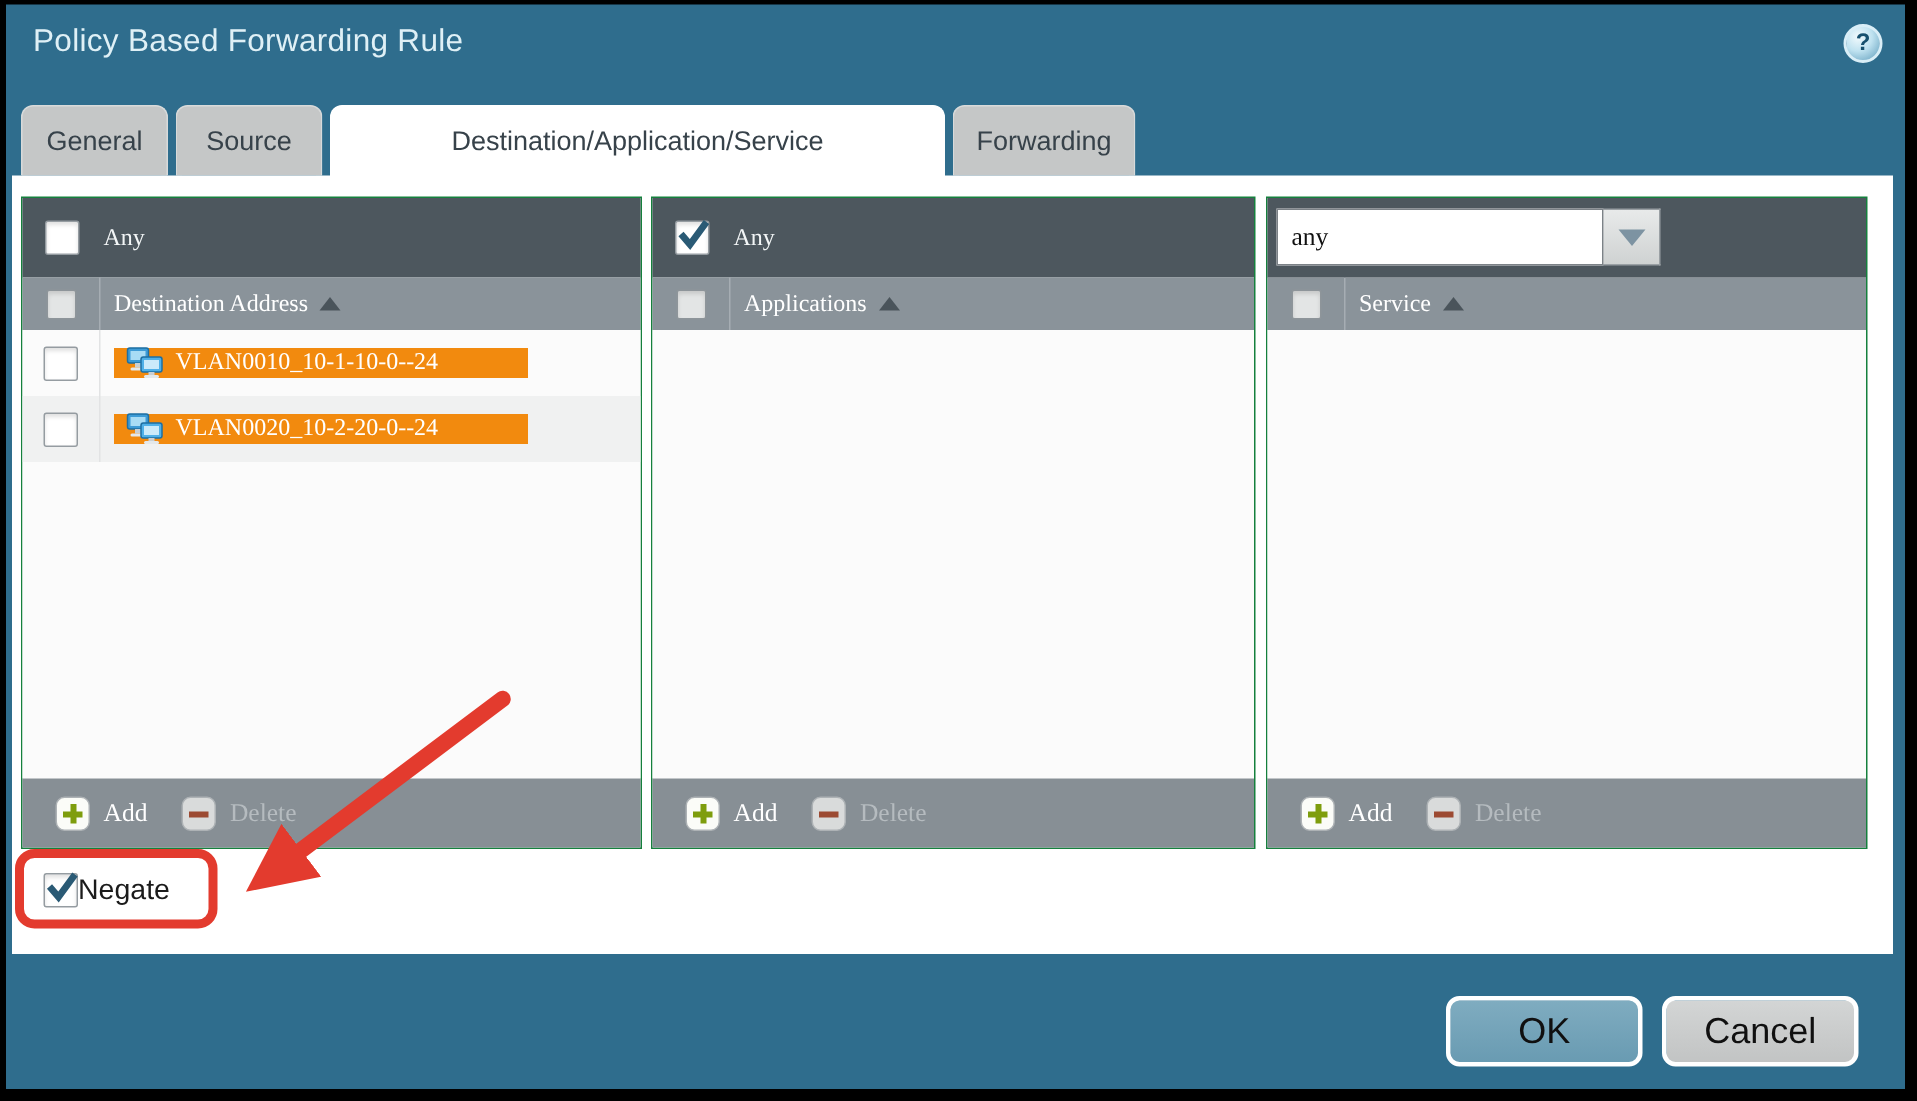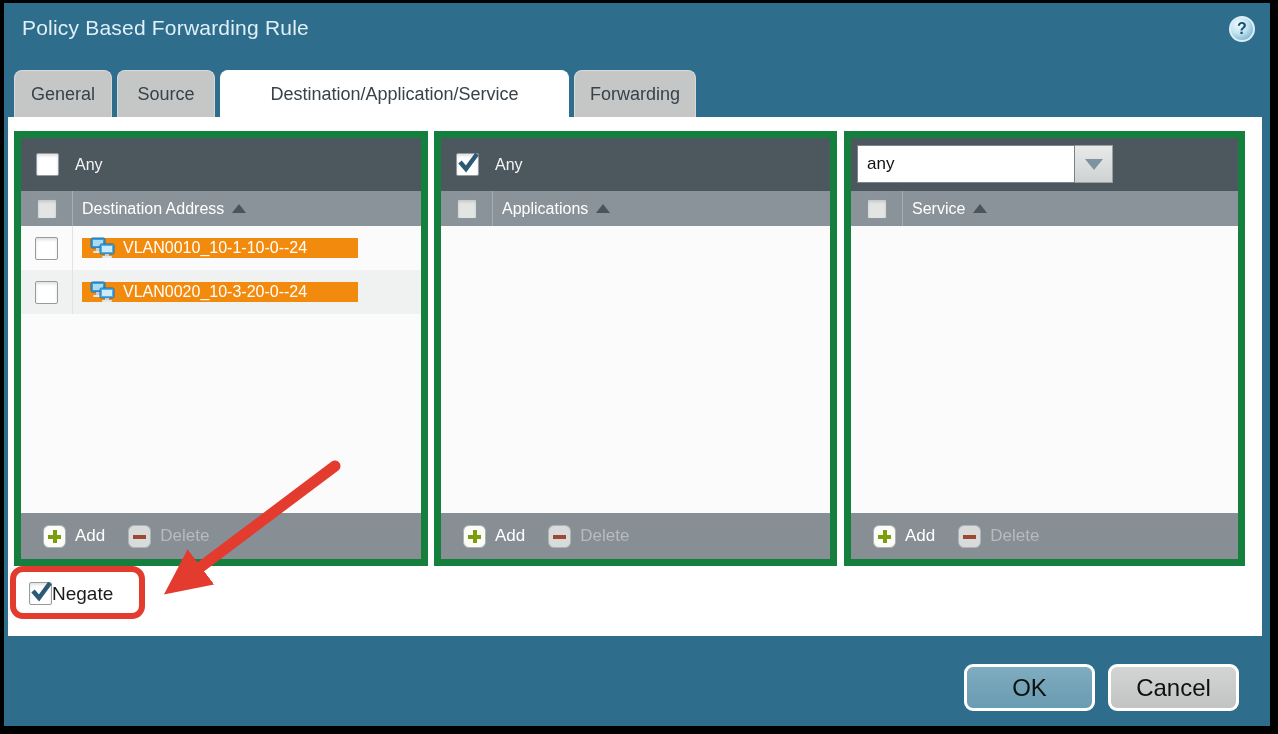--- a/index.html
+++ b/index.html
@@ -18,21 +18,21 @@
   
   .tabs { position:absolute; left:14px; top:70px; height:47px; display:flex; gap:5px; }
   .tab { height:47px; background:#C5C7C7; border-radius:8px 8px 0 0; color:#37424A;
     font-size:18px; display:flex; align-items:center; justify-content:center; cursor:pointer;
     border:1px solid #D8DADA; border-bottom:none; }
   .tab.active { background:#FFFFFF; height:48px; border-color:#fff; z-index:5; }
 
   
   .content { position:absolute; left:8px; top:117px; width:1254px; height:519px; background:#FFFFFF; }
 
-  .col { position:absolute; top:131px; display:flex; flex-direction:column; border:7px solid #15803d; }
+  .col { position:absolute; top:131px; display:flex; flex-direction:column; border:1px solid #15803d;font-family:Liberation Serif, serif; }
   .col-dest { left:14px;  width:414px; height:435px; }
   .col-apps { left:434px; width:403px; height:435px; }
   .col-svc  { left:844px; width:401px; height:435px; }
 
   .any-bar { height:53px; background:#4D575E; display:flex; align-items:center; flex:0 0 auto; }
   .any-bar .cbx-cell { width:52px; display:flex; justify-content:center; }
   .any-label { color:#F2F5F6; font-size:16px; margin-left:2px; }
 
   .hdr-row { height:35px; background:#8A939A; display:flex; align-items:center; flex:0 0 auto; }
   .hdr-row .cbx-cell { width:52px; display:flex; justify-content:center; border-right:1px solid #A6ADB3; height:100%; align-items:center; }
@@ -94,21 +94,21 @@
 <body>
 
 <div class="screen"></div>
 
 <div class="title">Policy Based Forwarding Rule</div>
 <div class="help-icon">?</div>
 
 <div class="tabs">
   <div class="tab" style="width:98px">General</div>
   <div class="tab" style="width:98px">Source</div>
-  <div class="tab active" style="width:349px">Destination/Application/Service</div>
+  <div class="tab active" style="width:410px">Destination/Application/Service</div>
   <div class="tab" style="width:122px">Forwarding</div>
 </div>
 
 <div class="content"></div>
 
 <div class="col col-dest">
   <div class="any-bar">
     <div class="cbx-cell">
       <div class="cbx">
         
@@ -150,21 +150,21 @@
         <svg class="net-icon" viewBox="0 0 26 22">
           <rect x="1" y="1" width="14" height="10" rx="1.5" fill="#3D9BD6" stroke="#1D6FA3"></rect>
           <rect x="3" y="3" width="10" height="6" fill="#A8DCF5"></rect>
           <rect x="6" y="11" width="4" height="3" fill="#C9CFD3"></rect>
             <rect x="3" y="14" width="10" height="2" rx="1" fill="#E4E8EA"></rect>
           <rect x="10" y="7" width="14" height="10" rx="1.5" fill="#4FB0E8" stroke="#1D6FA3"></rect>
           <rect x="12" y="9" width="10" height="6" fill="#CBEAFA"></rect>
           <rect x="15" y="17" width="4" height="3" fill="#C9CFD3"></rect>
             <rect x="12" y="19" width="10" height="2" rx="1" fill="#E4E8EA"></rect>
         </svg>
-        <span>VLAN0020_10-3-20-0--24</span>
+        <span>VLAN0020_10-2-20-0--24</span>
       </div>
     </div>
   </div>
   <div class="foot-bar">
     <div class="ico-btn ico-add"></div>
     <span class="foot-add-label">Add</span>
     <div class="ico-btn ico-del"></div>
     <span class="foot-del-label">Delete</span>
   </div>
 </div>

